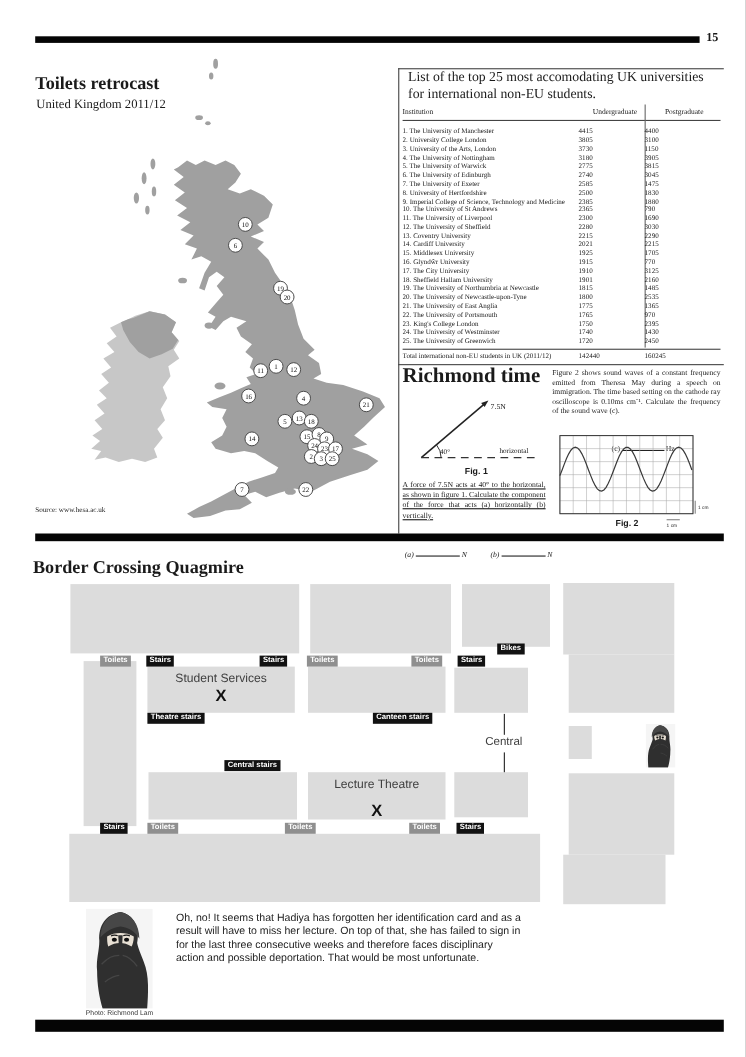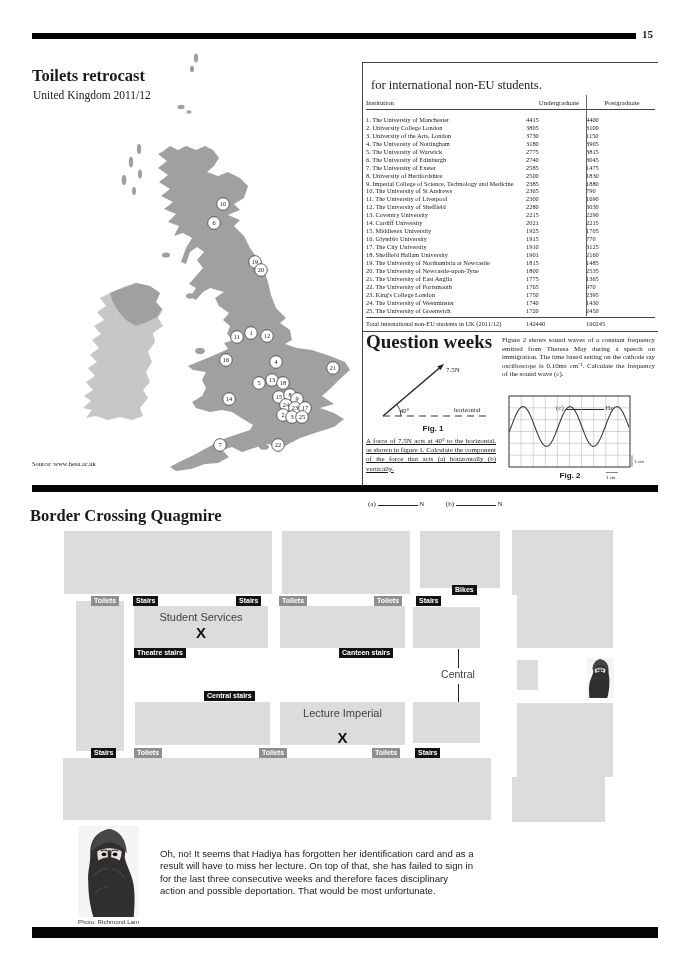--- a/index.html
+++ b/index.html
@@ -161,20 +161,21 @@
         <text x="278" y="447.3" class="marker-num">22</text>
         <circle cx="220" cy="445" r="6.3" class="marker"></circle>
         <text x="220" y="447.3" class="marker-num">7</text>
       </g>
   </svg>
   <div class="abs src" style="left:32px;top:460px;">Source: www.hesa.ac.uk</div>
 
   <div class="rule" style="left:362px;top:62px;width:296px;height:1px;"></div>
   <div class="rule" style="left:362px;top:62px;width:1px;height:423px;"></div>
 
+  <div class="abs uni-title" style="left:371px;top:63px;">List of the top 25 most accomodating UK universities</div>
   <div class="abs uni-title" style="left:371px;top:78px;">for international non-EU students.</div>
 
   <div class="abs th" style="left:366px;top:99px;">Institution</div>
   <div class="abs th" style="left:524px;top:99px;width:70px;text-align:center;">Undergraduate</div>
   <div class="abs th" style="left:590px;top:99px;width:64px;text-align:center;">Postgraduate</div>
 
   <div class="rule" style="left:366px;top:108.5px;width:289px;height:1px;"></div>
   <div class="rule" style="left:586px;top:95px;width:1px;height:221px;background:#666;"></div>
 
   <div class="abs" id="uni-rows" style="left:366px;top:116px;width:289px;">
@@ -306,34 +307,34 @@
     </div>
 
   <div class="rule" style="left:366px;top:316.5px;width:289px;height:1px;"></div>
   <div class="abs urow" style="left:366px;top:320px;width:289px;">
     <span class="u-name">Total international non-EU students in UK (2011/12)</span>
     <span class="u-ug">142440</span>
     <span class="u-pg">160245</span>
   </div>
   <div class="rule" style="left:362px;top:330.5px;width:296px;height:1px;"></div>
 
-  <h2 class="abs qt-title" style="left:366px;top:331px;">Question weeks</h2>
+  <h2 class="abs qt-title" style="left:366px;top:331px;">Richmond time</h2>
 
   <svg class="abs" style="left:363px;top:356px;" width="135" height="78" viewBox="363 356 135 78">
     <line x1="383" y1="416" x2="441.5" y2="366.2" stroke="#222" stroke-width="1.4"></line>
     <polygon points="444,364 440.6,370.1 437.4,366.3" fill="#222"></polygon>
     <path d="M401,416 A 18 18 0 0 0 396.8,404.4" class="gframe" stroke-width="0.7"></path>
     <line x1="383" y1="416" x2="487" y2="416" stroke="#333" stroke-width="1.2" stroke-dasharray="7 5"></line>
     <text x="400" y="412.5" class="figtxt">40°</text>
     <text x="446" y="372" class="figtxt" style="font-size:7px">7.5N</text>
     <text x="454" y="412" class="figtxt">horizontal</text>
   </svg>
   <div class="abs figcap" style="left:408px;top:424px;width:50px;">Fig. 1</div>
   <p class="abs qbody" style="left:366px;top:437px;width:130px;">A force of 7.5N acts at 40° to the horizontal, as shown in figure 1. Calculate the component of the force that acts (a) horizontally (b) vertically.</p>
-  <div class="abs ansrow" style="left:368px;top:474px;">
+  <div class="abs ansrow" style="left:368px;top:474px;font-style:italic;">
     <span>(a)</span>
     <span class="blank"></span>
     <span>N</span>
     <span style="display:inline-block;width:18px;"></span>
     <span>(b)</span>
     <span class="blank"></span>
     <span>N</span>
   </div>
 
   <p class="abs qbody2" style="left:502px;top:336px;width:153px;">Figure 2 shows sound waves of a constant frequency emitted from Theresa May during a speech on immigration. The time based setting on the cathode ray oscilloscope is 0.10ms cm⁻¹. Calculate the frequency of the sound wave (c).</p>
@@ -390,21 +391,21 @@
       <div class="blk" style="left: 413px; top: 607px; width: 67px; height: 41px;"></div>
       <div class="blk" style="left: 280px; top: 606px; width: 125px; height: 42px;"></div>
       <div class="blk" style="left: 134px; top: 606px; width: 134px; height: 42px;"></div>
       <div class="blk" style="left: 76px; top: 601px; width: 48px; height: 150px;"></div>
       <div class="blk" style="left: 420px; top: 531px; width: 80px; height: 57px;"></div>
       <div class="blk" style="left: 282px; top: 531px; width: 128px; height: 63px;"></div>
       <div class="blk" style="left: 64px; top: 531px; width: 208px; height: 63px;"></div>
 
     <div class="plan-label" style="left:134px;top:611px;width:134px;">Student Services</div>
     <div class="plan-x" style="left:134px;top:624px;width:134px;">X</div>
-    <div class="plan-label" style="left:280px;top:707px;width:125px;">Lecture Imperial</div>
+    <div class="plan-label" style="left:280px;top:707px;width:125px;">Lecture Theatre</div>
     <div class="plan-x" style="left:280px;top:729px;width:125px;">X</div>
     <div class="bline" style="left:457.5px;top:649px;height:19px;"></div>
     <div class="plan-label" style="left:432px;top:668px;width:52px;font-size:10.5px;">Central</div>
     <div class="bline" style="left:457.5px;top:684px;height:18px;"></div>
     <svg class="abs" style="left:585px;top:658px;transform:scaleX(-1);" width="31" height="40">
       <use href="#niqab-sym" width="31" height="40"></use>
     </svg>
   <div class="badge gy" style="left: 91px; top: 596px;">Toilets</div>
       <div class="badge bk" style="left: 133px; top: 596px;">Stairs</div>
       <div class="badge bk" style="left: 236px; top: 596px;">Stairs</div>
@@ -419,17 +420,17 @@
       <div class="badge gy" style="left: 134px; top: 748px;">Toilets</div>
       <div class="badge gy" style="left: 259px; top: 748px;">Toilets</div>
       <div class="badge gy" style="left: 372px; top: 748px;">Toilets</div>
       <div class="badge bk" style="left: 415px; top: 748px;">Stairs</div>
     </div>
 
   <svg class="abs" style="left:78px;top:826px;" width="61" height="91">
     <use href="#niqab-sym" width="61" height="91"></use>
   </svg>
   <div class="abs credit" style="left:78px;top:918px;">Photo: Richmond Lam</div>
-  <p class="abs had" style="left:160px;top:829px;width:316px;margin-top:19px;">Oh, no! It seems that Hadiya has forgotten her identification card and as a result will have to miss her lecture. On top of that, she has failed to sign in for the last three consecutive weeks and therefore faces disciplinary action and possible deportation. That would be most unfortunate.</p>
+  <p class="abs had" style="left:160px;top:829px;width:316px;">Oh, no! It seems that Hadiya has forgotten her identification card and as a result will have to miss her lecture. On top of that, she has failed to sign in for the last three consecutive weeks and therefore faces disciplinary action and possible deportation. That would be most unfortunate.</p>
 
   <div class="bar" style="left:32px;top:927px;width:626px;height:11px;"></div>
 
 </div>
 
 </body></html>

